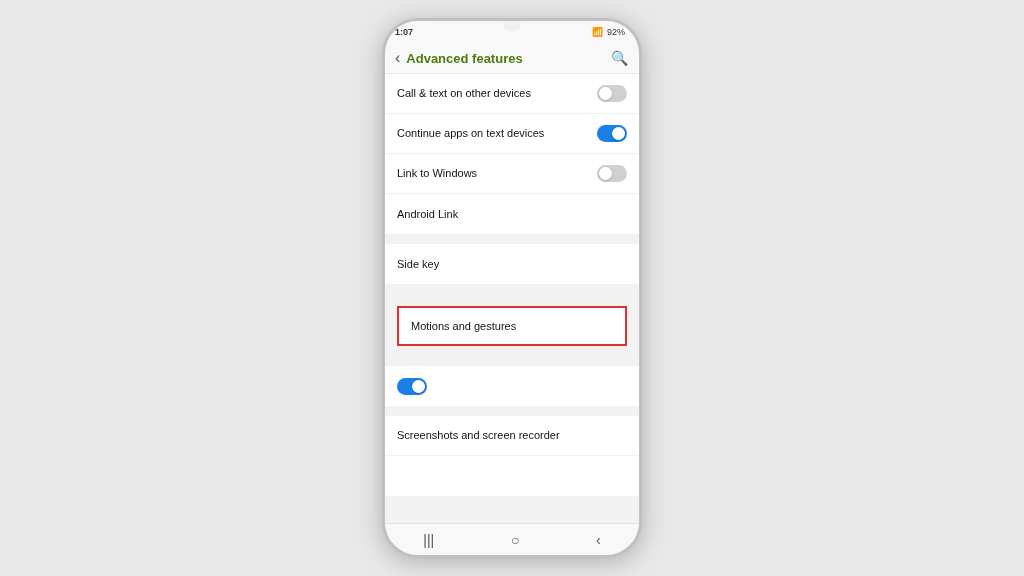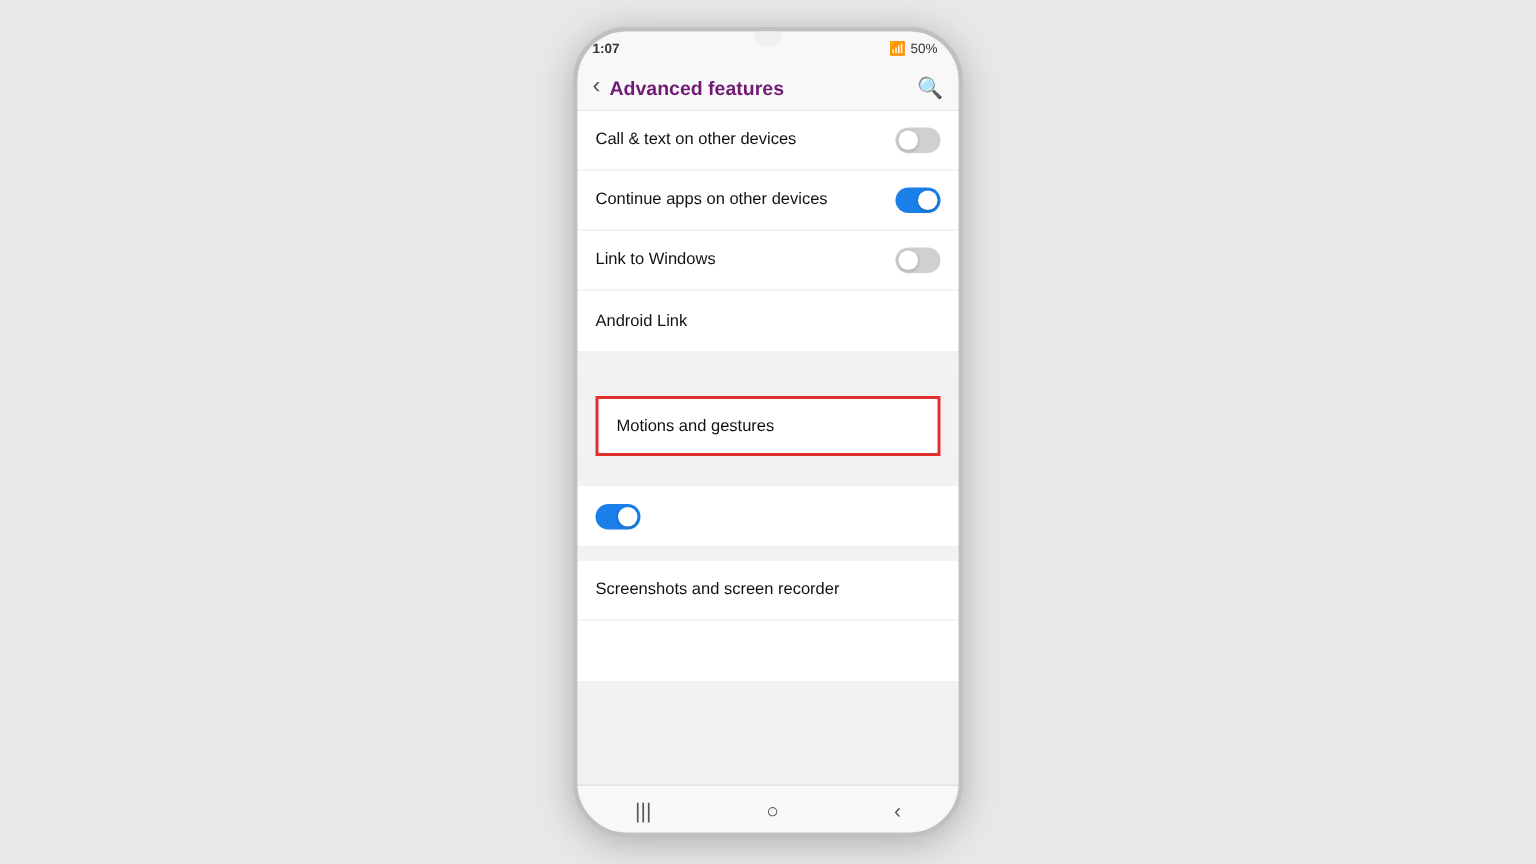--- a/index.html
+++ b/index.html
@@ -71,21 +71,21 @@
       font-size: 16px;
       color: #555;
       margin-right: 6px;
       cursor: pointer;
     }
 
     .nav-title {
       flex: 1;
       font-size: 13px;
       font-weight: 600;
-      color: #701a75;
+      color: #4d7c0f;
     }
 
     .search-icon-btn {
       font-size: 14px;
       color: #555;
       cursor: pointer;
     }
 
     
     .settings-list {
@@ -188,52 +188,57 @@
 </head>
 <body>
 
 <div class="phone-frame">
   <div class="notch"></div>
 
   <div class="status-bar">
     <span class="status-left">1:07</span>
     <span class="status-right">
       <span>📶</span>
-      <span>50%</span>
+      <span>92%</span>
     </span>
   </div>
 
   <div class="top-nav">
     <span class="back-arrow">‹</span>
     <span class="nav-title">Advanced features</span>
     <span class="search-icon-btn">🔍</span>
   </div>
 
   <div class="settings-list">
 
     <div class="settings-group">
       <div class="settings-item">
         <span class="item-label">Call &amp; text on other devices</span>
         <div class="toggle off"></div>
       </div>
       <div class="settings-item">
-        <span class="item-label">Continue apps on other devices</span>
+        <span class="item-label">Continue apps on text devices</span>
         <div class="toggle on"></div>
       </div>
       <div class="settings-item">
         <span class="item-label">Link to Windows</span>
         <div class="toggle off"></div>
       </div>
       <div class="settings-item no-border">
         <span class="item-label">Android Link</span>
       </div>
     </div>
 
     <div class="group-divider"></div>
 
+    <div class="settings-group">
+      <div class="settings-item no-border">
+        <span class="item-label">Side key</span>
+      </div>
+    </div>
 
     <div class="group-divider"></div>
 
     <div class="settings-group">
       <div class="settings-item highlighted">
         <span class="item-label">Motions and gestures</span>
       </div>
     </div>
 
     <div class="group-divider"></div>

